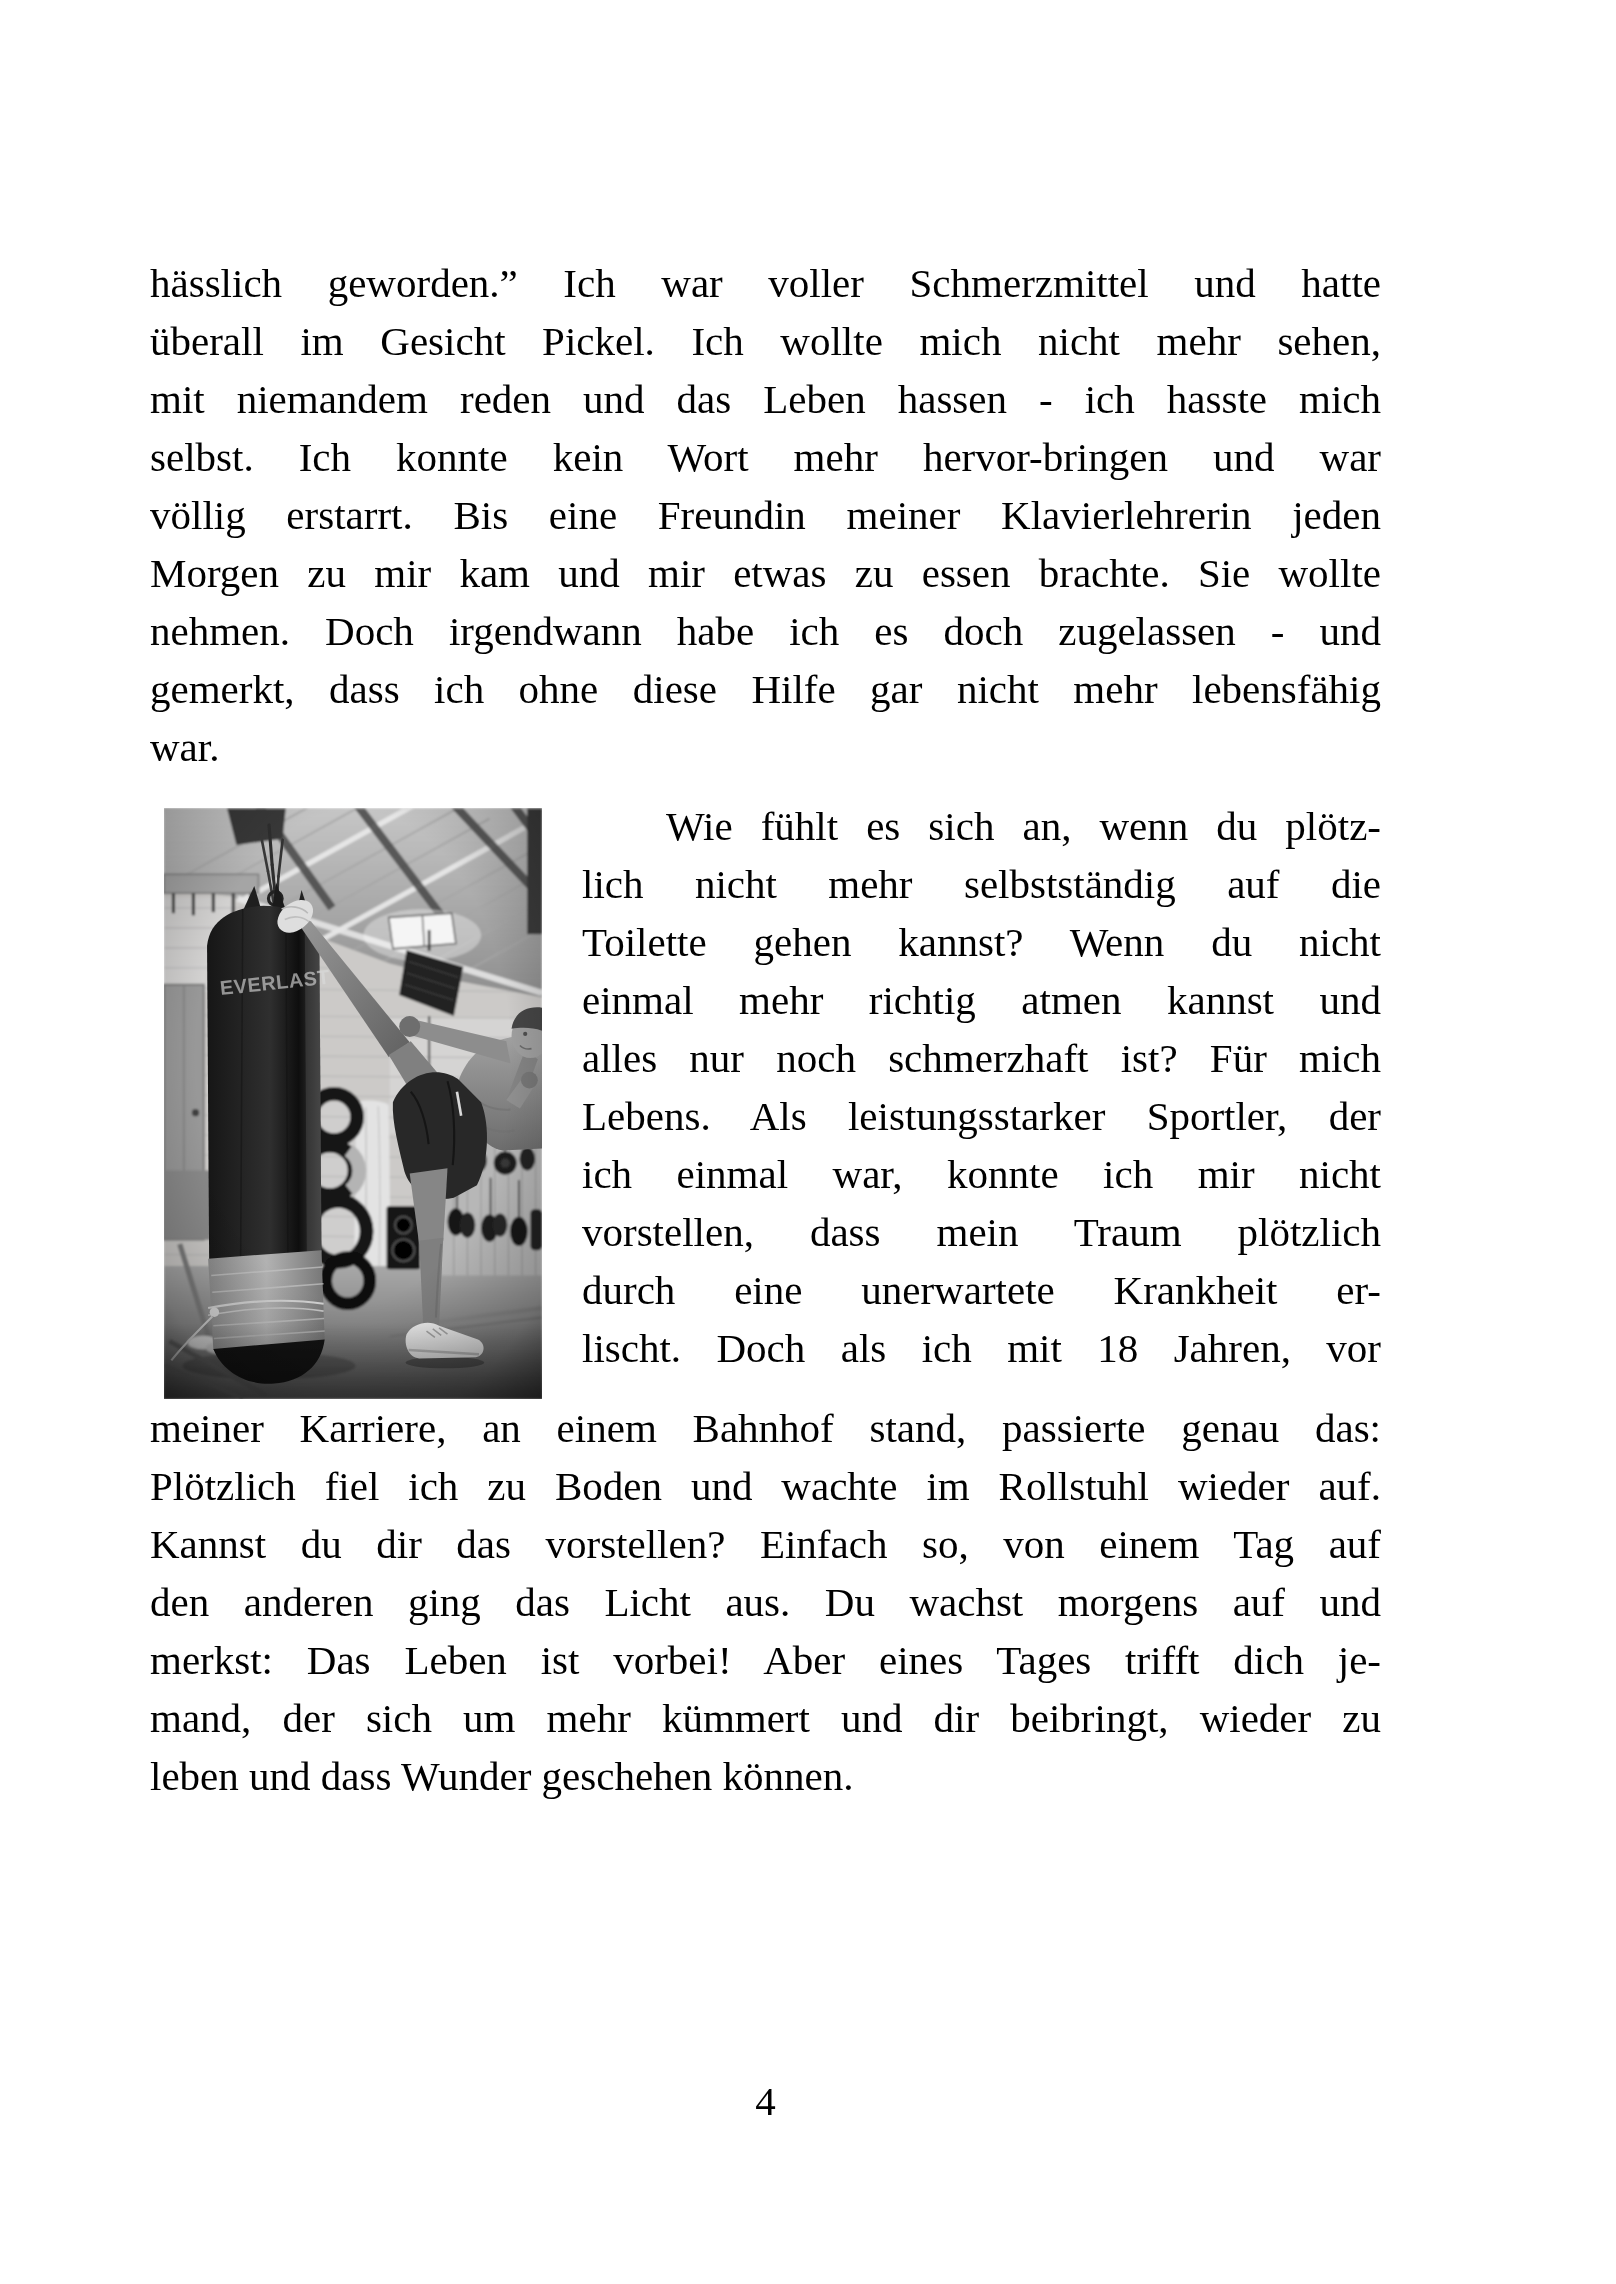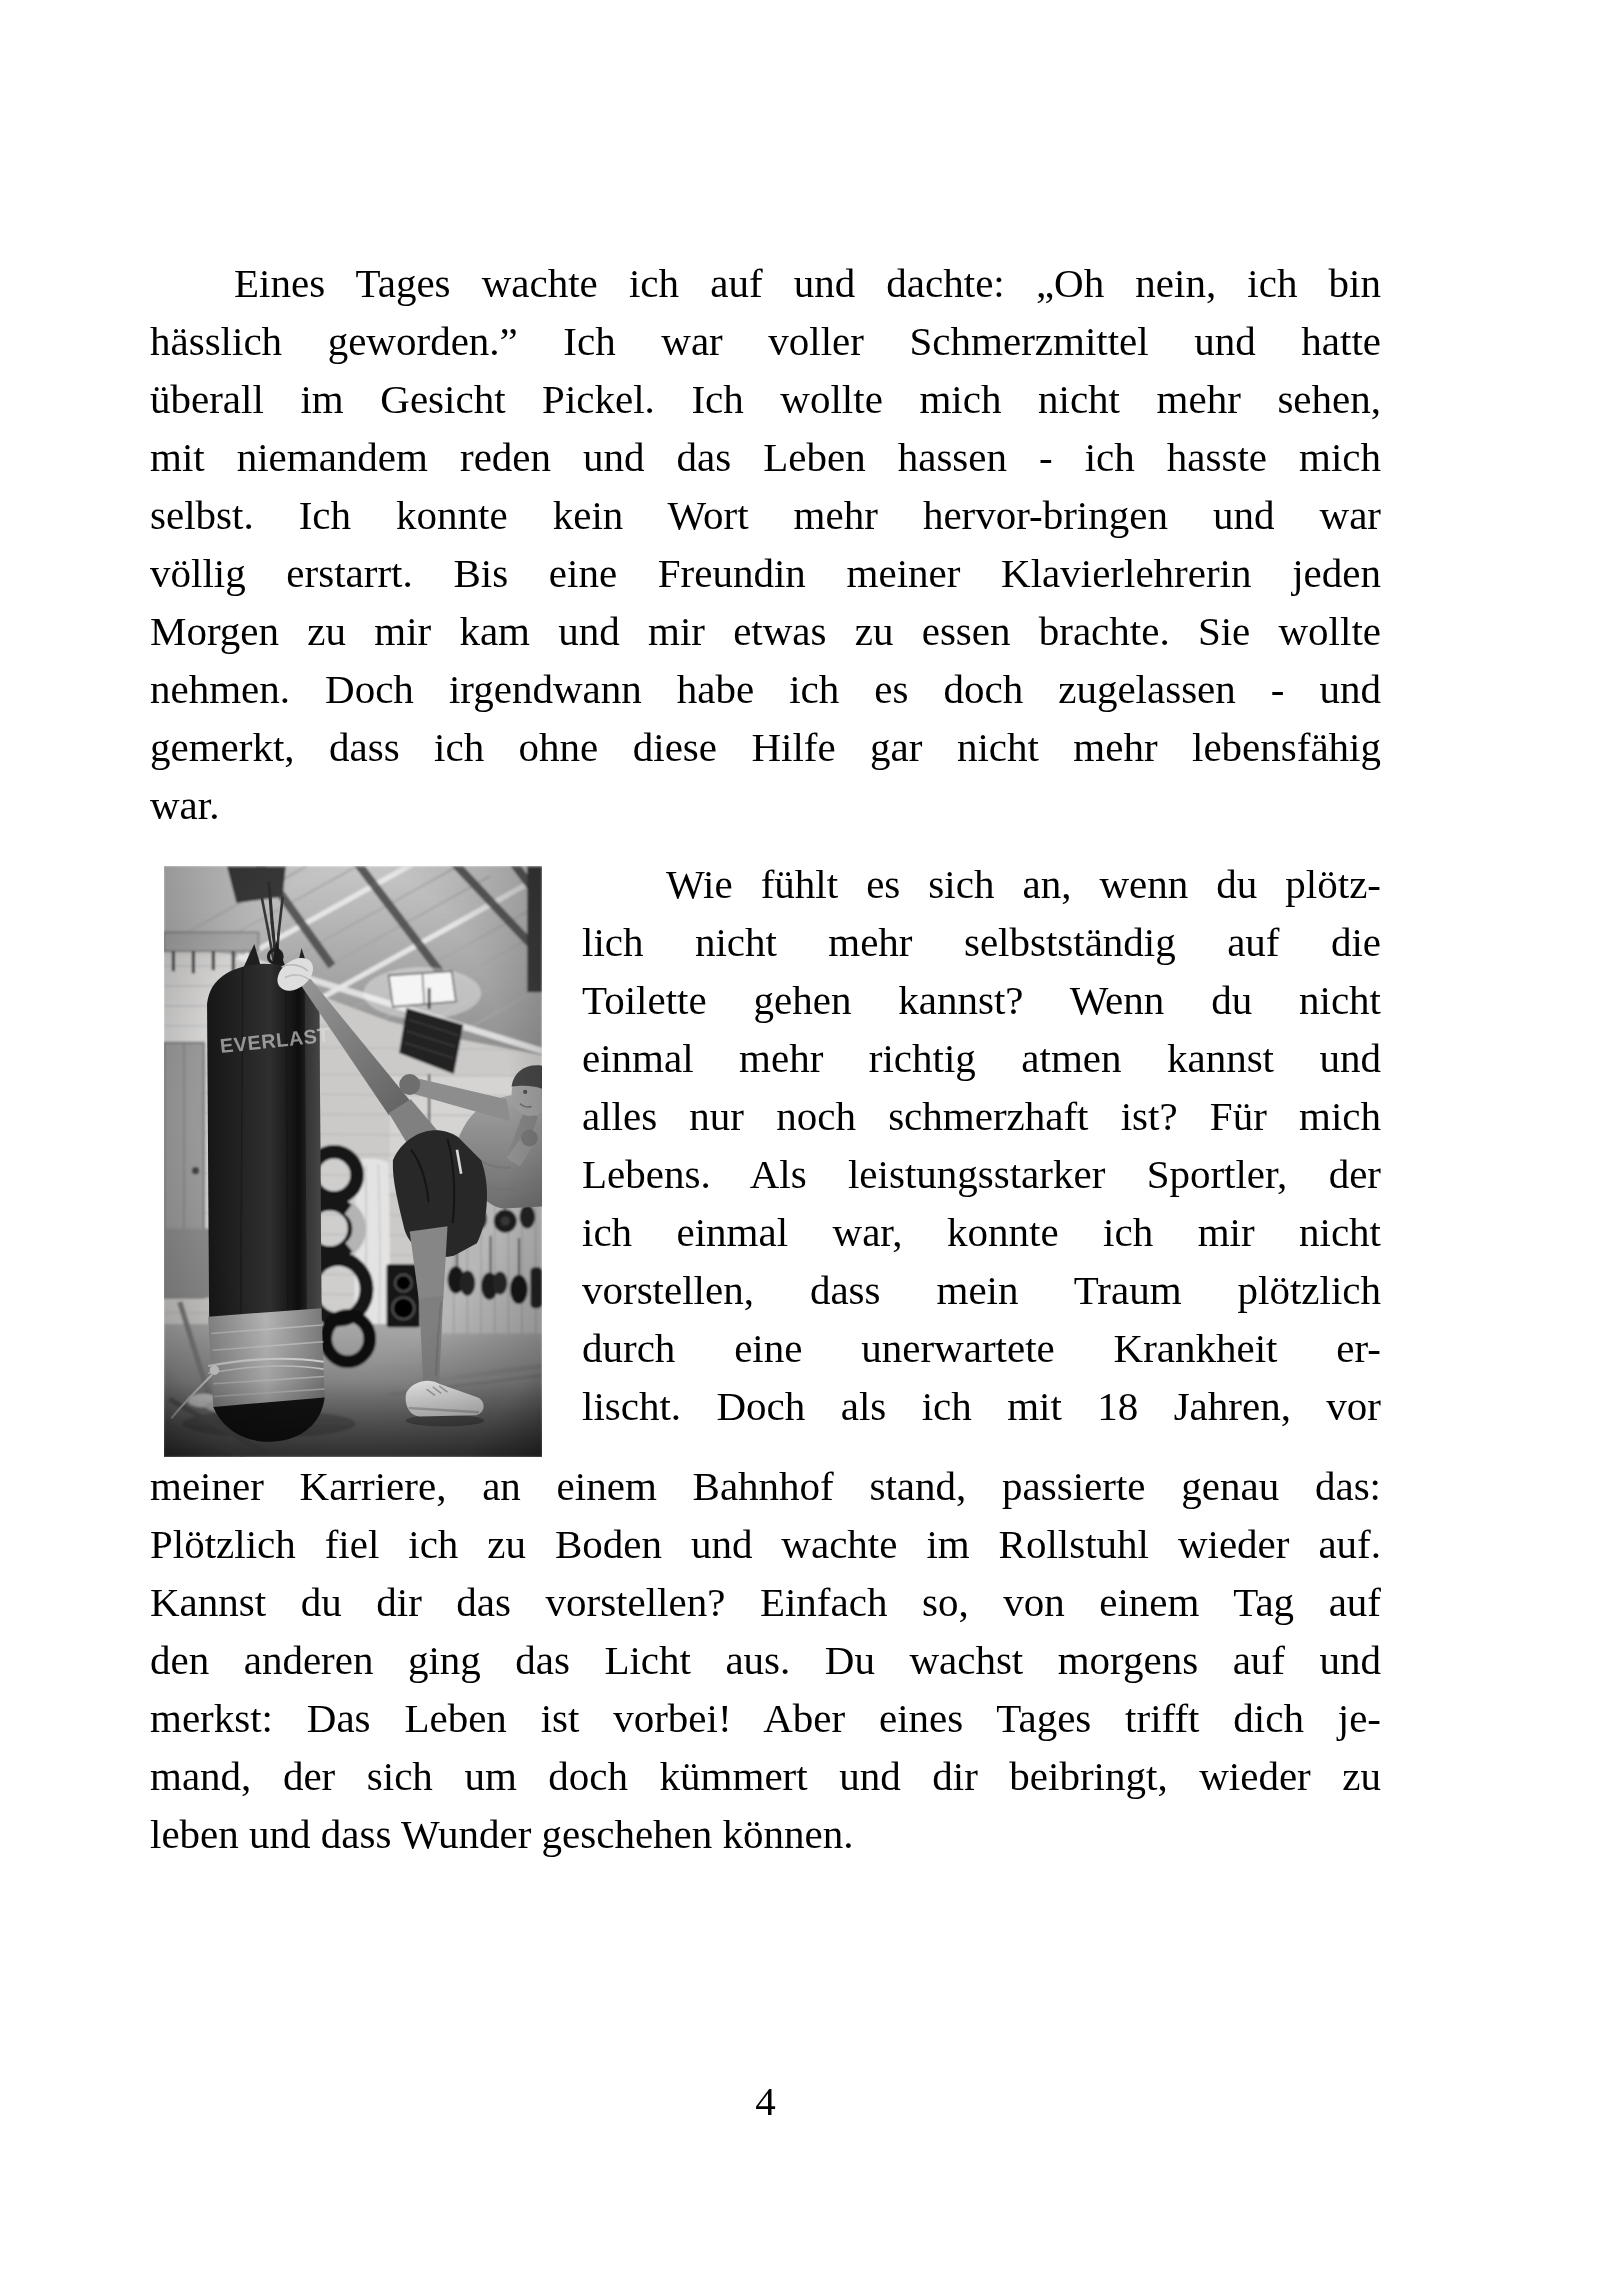--- a/index.html
+++ b/index.html
@@ -40,21 +40,20 @@
     text-align: center;
   }
 </style>
 </head>
 <body>
 
 <div class="page">
   <div class="text-block">
 
     <div class="para">
-      <div class="line indent">Eines Tages wachte ich auf und dachte: „Oh nein, ich bin</div>
       <div class="line">hässlich geworden.” Ich war voller Schmerzmittel und hatte</div>
       <div class="line">überall im Gesicht Pickel. Ich wollte mich nicht mehr sehen,</div>
       <div class="line">mit niemandem reden und das Leben hassen - ich hasste mich</div>
       <div class="line">selbst. Ich konnte kein Wort mehr hervor-bringen und war</div>
       <div class="line">völlig erstarrt. Bis eine Freundin meiner Klavierlehrerin jeden</div>
       <div class="line">Morgen zu mir kam und mir etwas zu essen brachte. Sie wollte</div>
       <div class="line">nehmen. Doch irgendwann habe ich es doch zugelassen - und</div>
       <div class="line">gemerkt, dass ich ohne diese Hilfe gar nicht mehr lebensfähig</div>
       <div class="line last">war.</div>
     </div>
@@ -364,21 +363,21 @@
         <div class="line">lischt. Doch als ich mit 18 Jahren, vor</div>
       </div>
     </div>
 
     <div class="para">
       <div class="line">meiner Karriere, an einem Bahnhof stand, passierte genau das:</div>
       <div class="line">Plötzlich fiel ich zu Boden und wachte im Rollstuhl wieder auf.</div>
       <div class="line">Kannst du dir das vorstellen? Einfach so, von einem Tag auf</div>
       <div class="line">den anderen ging das Licht aus. Du wachst morgens auf und</div>
       <div class="line">merkst: Das Leben ist vorbei! Aber eines Tages trifft dich je-</div>
-      <div class="line">mand, der sich um doch kümmert und dir beibringt, wieder zu</div>
+      <div class="line">mand, der sich um mehr kümmert und dir beibringt, wieder zu</div>
       <div class="line last">leben und dass Wunder geschehen können.</div>
     </div>
 
   </div>
 
   <div class="page-number">4</div>
 </div>
 
 
 </body></html>

